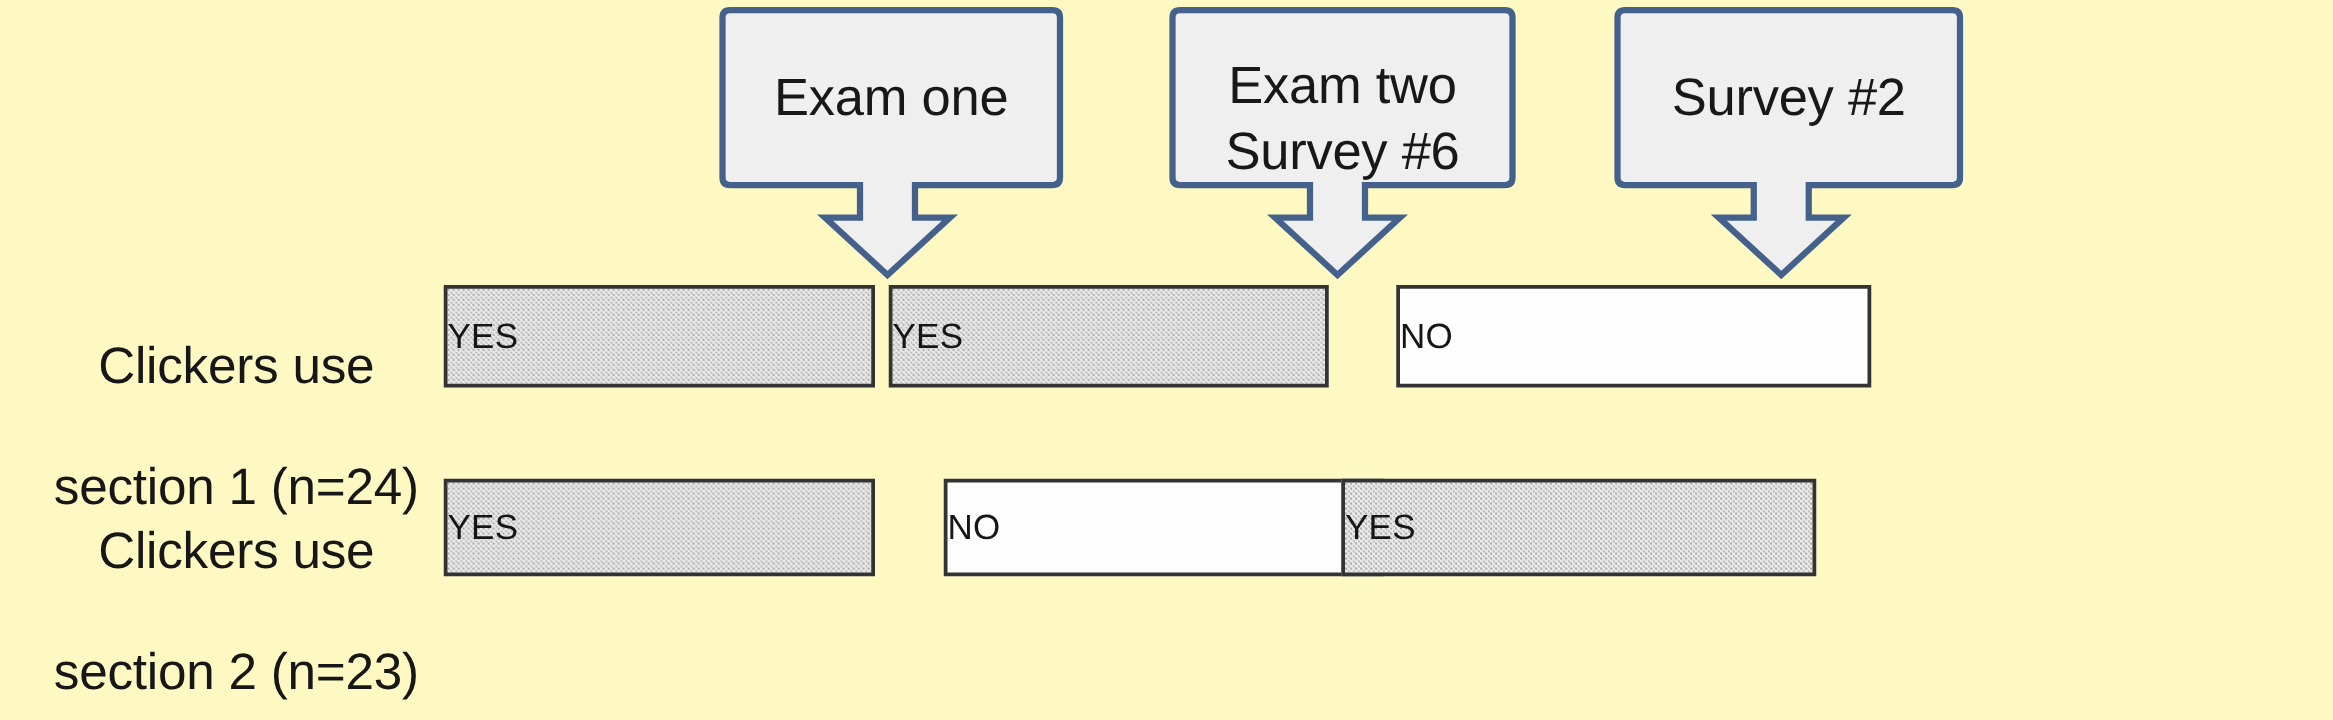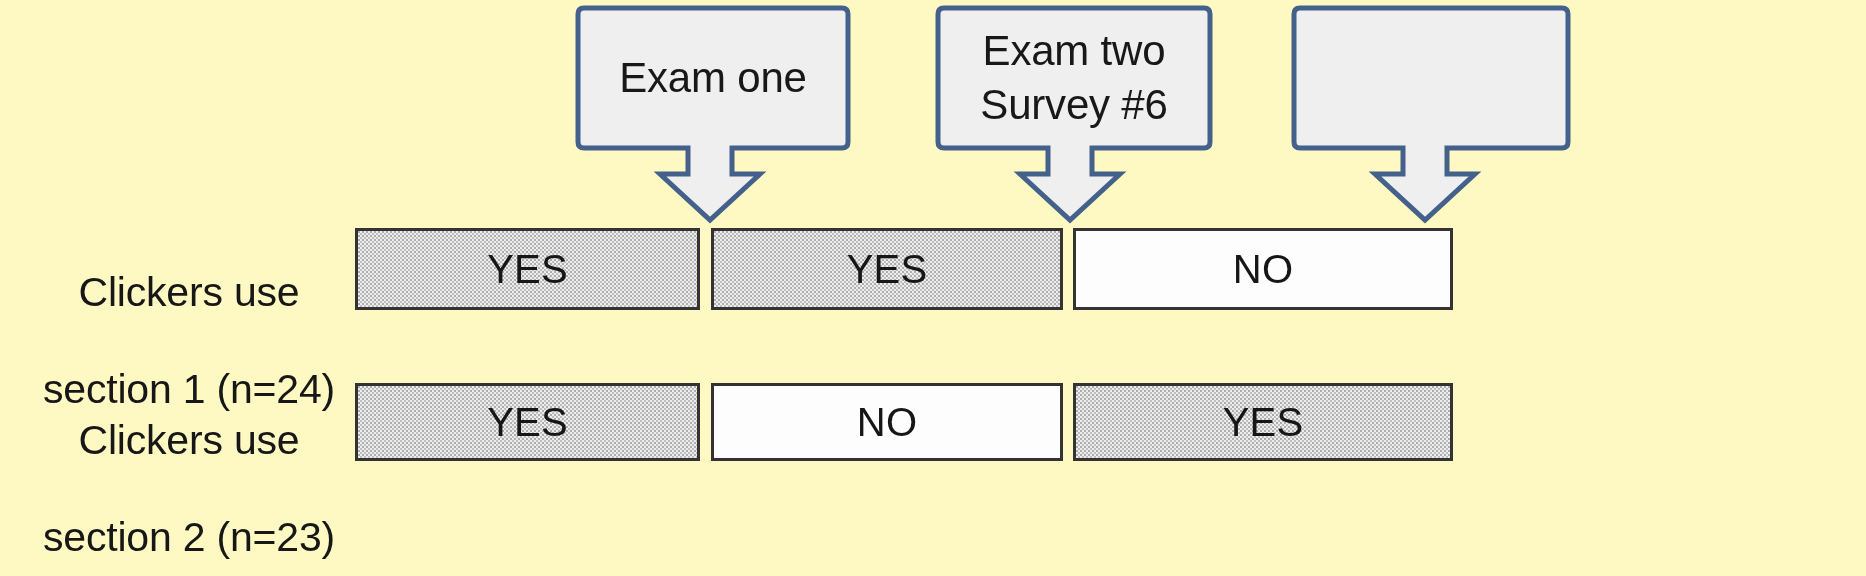--- a/index.html
+++ b/index.html
@@ -60,66 +60,67 @@
   }
   .row-label .lbl-line { display: block; margin-top: 40px; }
 
   
   .cell {
     position: absolute;
     box-sizing: border-box;
     border: 3px solid #333333;
     display: flex;
     align-items: center;
-    justify-content: center;
     color: #161616;
-    font-size: 40px;
+    font-size: 28px;
     letter-spacing: 0.2px;
     background-color: #ffffff;
   }
   .cell.shaded {
     background-color: #ededed;
     background-image:
       radial-gradient(circle at 1px 1px, rgba(120,120,120,0.55) 0.9px, rgba(0,0,0,0) 1.1px),
       radial-gradient(circle at 3px 3px, rgba(120,120,120,0.40) 0.9px, rgba(0,0,0,0) 1.1px);
     background-size: 4px 4px, 4px 4px;
     background-position: 0 0, 0 0;
   }
   .cell.plain {
     background-color: #fdfdfd;
+    margin-left: 44px;
   }
   .cell-text { pointer-events: none; }
 </style>
 </head>
 <body>
 
 <div id="canvas">
   <div id="callouts-layer">
       <div class="callout" style="left: 578px; top: 8px; width: 270px; height: 212px;">
         <svg class="callout-svg" width="320" height="218">
           <path d="M 6 0 H 264 Q 270 0 270 6 V 134 Q 270 140 264 140 H 154 V 166 H 182 L 132 212 L 82 166 H 110 V 140 H 6 Q 0 140 0 134 V 6 Q 0 0 6 0 Z" fill="#efefef" stroke="#44618c" stroke-width="5" stroke-linejoin="miter"></path>
         </svg>
         <div class="callout-text" style="height: 140px;">
           <span class="callout-line">Exam one</span>
         </div>
       </div>
       <div class="callout" style="left: 938px; top: 8px; width: 272px; height: 212px;">
         <svg class="callout-svg" width="322" height="218">
           <path d="M 6 0 H 266 Q 272 0 272 6 V 134 Q 272 140 266 140 H 154 V 166 H 182 L 132 212 L 82 166 H 110 V 140 H 6 Q 0 140 0 134 V 6 Q 0 0 6 0 Z" fill="#efefef" stroke="#44618c" stroke-width="5" stroke-linejoin="miter"></path>
         </svg>
-        <div class="callout-text" style="height: 140px;">
+        <div class="callout-text" style="height: 140px; justify-content: flex-end;">
           <span class="callout-line">Exam two</span>
           <span class="callout-line">Survey #6</span>
         </div>
       </div>
       <div class="callout" style="left: 1294px; top: 8px; width: 274px; height: 212px;">
         <svg class="callout-svg" width="324" height="218">
           <path d="M 6 0 H 268 Q 274 0 274 6 V 134 Q 274 140 268 140 H 153 V 166 H 181 L 131 212 L 81 166 H 109 V 140 H 6 Q 0 140 0 134 V 6 Q 0 0 6 0 Z" fill="#efefef" stroke="#44618c" stroke-width="5" stroke-linejoin="miter"></path>
         </svg>
         <div class="callout-text" style="height: 140px;">
+          <span class="callout-line">Survey #2</span>
         </div>
       </div>
     </div>
   <div id="rows-layer">
       <div class="row-label" style="left: 24px; top: 224px; width: 330px;">
         <span class="lbl-line">Clickers use</span>
         <span class="lbl-line">section 1 (n=24)</span>
       </div>
       <div class="cell shaded" style="left: 355px; top: 228px; width: 345px; height: 82px;">
         <span class="cell-text">YES</span>

